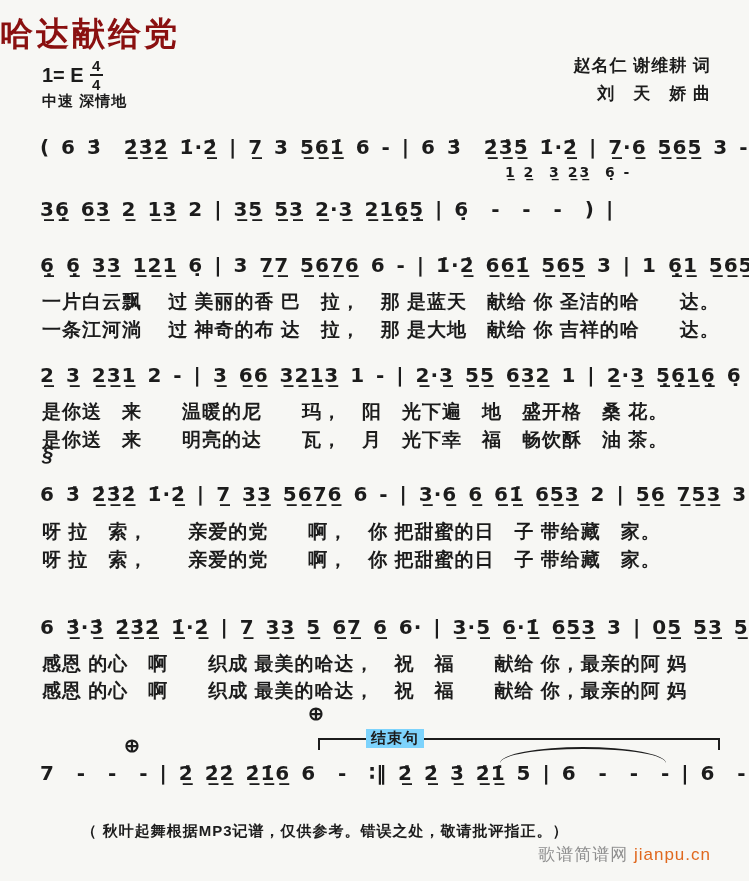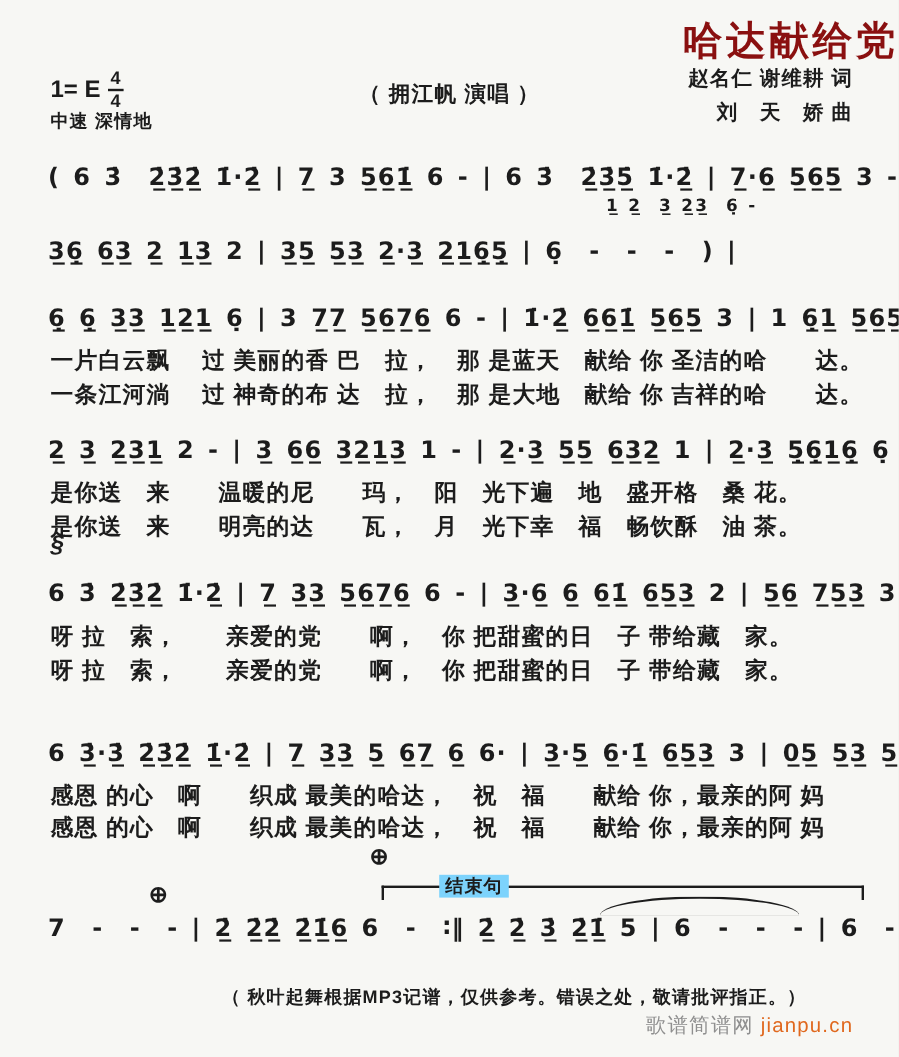--- a/index.html
+++ b/index.html
@@ -6,21 +6,21 @@
   #page{
     position:relative;
     width:749px;height:881px;
     background:#f7f7f4;
     font-family:"Liberation Sans",sans-serif;
     color:#1c1c1c;
     overflow:hidden;
   }
   .abs{position:absolute;}
   .title{
-    left:0;top:12px;width:749px;text-align:right;
+    left:0;top:12px;width:749px;text-align:left;
     font-size:33px;font-weight:bold;letter-spacing:3px;color:#8a1010;
   }
   .singer{left:0;top:66px;width:749px;text-align:center;font-size:18px;font-weight:bold;letter-spacing:1px;}
   .keysig{left:42px;top:58px;font-size:20px;font-weight:bold;display:flex;align-items:center;gap:6px;}
   .frac{display:inline-flex;flex-direction:column;align-items:center;line-height:1;}
   .frac .num{font-size:15px;font-weight:bold;}
   .frac .bar{width:13px;height:2px;background:#1c1c1c;margin:1px 0;}
   .tempo{left:42px;top:92px;font-size:15px;font-weight:bold;letter-spacing:1px;}
   .credit{right:38px;text-align:right;font-size:17px;font-weight:bold;letter-spacing:1px;}
   .music{
@@ -50,21 +50,21 @@
   .ending-label{
     position:absolute;left:46px;top:-11px;
     background:#7dd3fc;padding:0 5px;
     font-size:15px;font-weight:bold;letter-spacing:1px;white-space:nowrap;font-family:Liberation Serif, serif;
   }
   .tie-arc{
     left:500px;top:747px;width:166px;height:14px;
     border-top:2px solid #1c1c1c;
     border-radius:50% 50% 0 0 / 100% 100% 0 0;
   }
-  .footnote{left:0;top:822px;width:650px;text-align:right;font-size:15px;font-weight:bold;letter-spacing:1px;margin-left:22px;}
+  .footnote{left:0;top:822px;width:650px;text-align:center;font-size:15px;font-weight:bold;letter-spacing:1px;}
   .watermark{right:38px;top:843px;font-size:17px;letter-spacing:1px;text-align:right;}
   .wm-site{color:#8f8f8f;}
   .wm-url{color:#e0681e;}
 </style>
 </head>
 <body>
 
 <div id="page">
 
   <div class="abs title">哈达献给党</div>
@@ -73,21 +73,20 @@
     <span>1= E</span>
     <span class="frac">
       <span class="num">4</span>
       <span class="bar"></span>
       <span class="num">4</span>
     </span>
   </div>
 
   <div class="abs tempo">中速 深情地</div>
 
-  <div class="abs singer">（ 拥江帆 演唱 ）</div>
 
   <div class="abs credit" style="top:54px;">赵名仁 谢维耕 词</div>
   <div class="abs credit" style="top:82px;">刘　天　娇 曲</div>
 
   <div class="abs music" style="top:130px;">( 6 3̇  2̲̇3̲̇2̲̇ 1̇·2̲̇ | 7̲ 3 5̲6̲1̲̇ 6 - | 6 3̇  2̲̇3̲̇5̲̇ 1̇·2̲̇ | 7̲·6̲ 5̲6̲5̲ 3 - |</div>
 
   <div class="abs ossia" style="left:505px;top:164px;">1̲ 2̲  3̲ 2̲3̲  6̣ -</div>
 
   <div class="abs music" style="top:192px;">3̲6̣̲ 6̲3̲ 2̲ 1̲3̲ 2 | 3̲5̲ 5̲3̲ 2̲·3̲ 2̲1̲6̣̲5̣̲ | 6̣  -  -  -  ) |</div>
 

